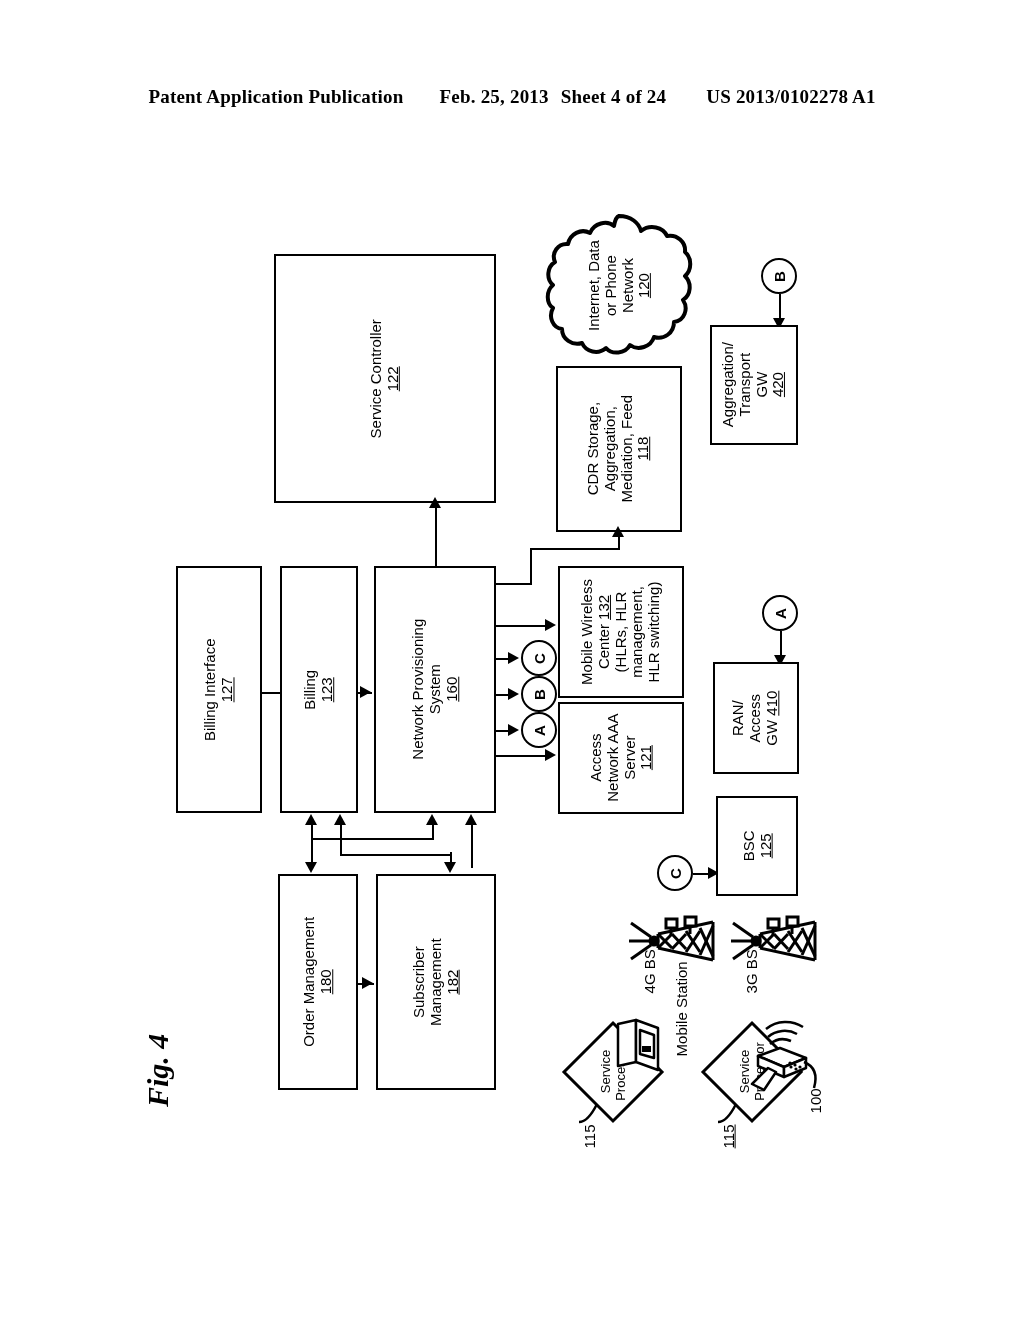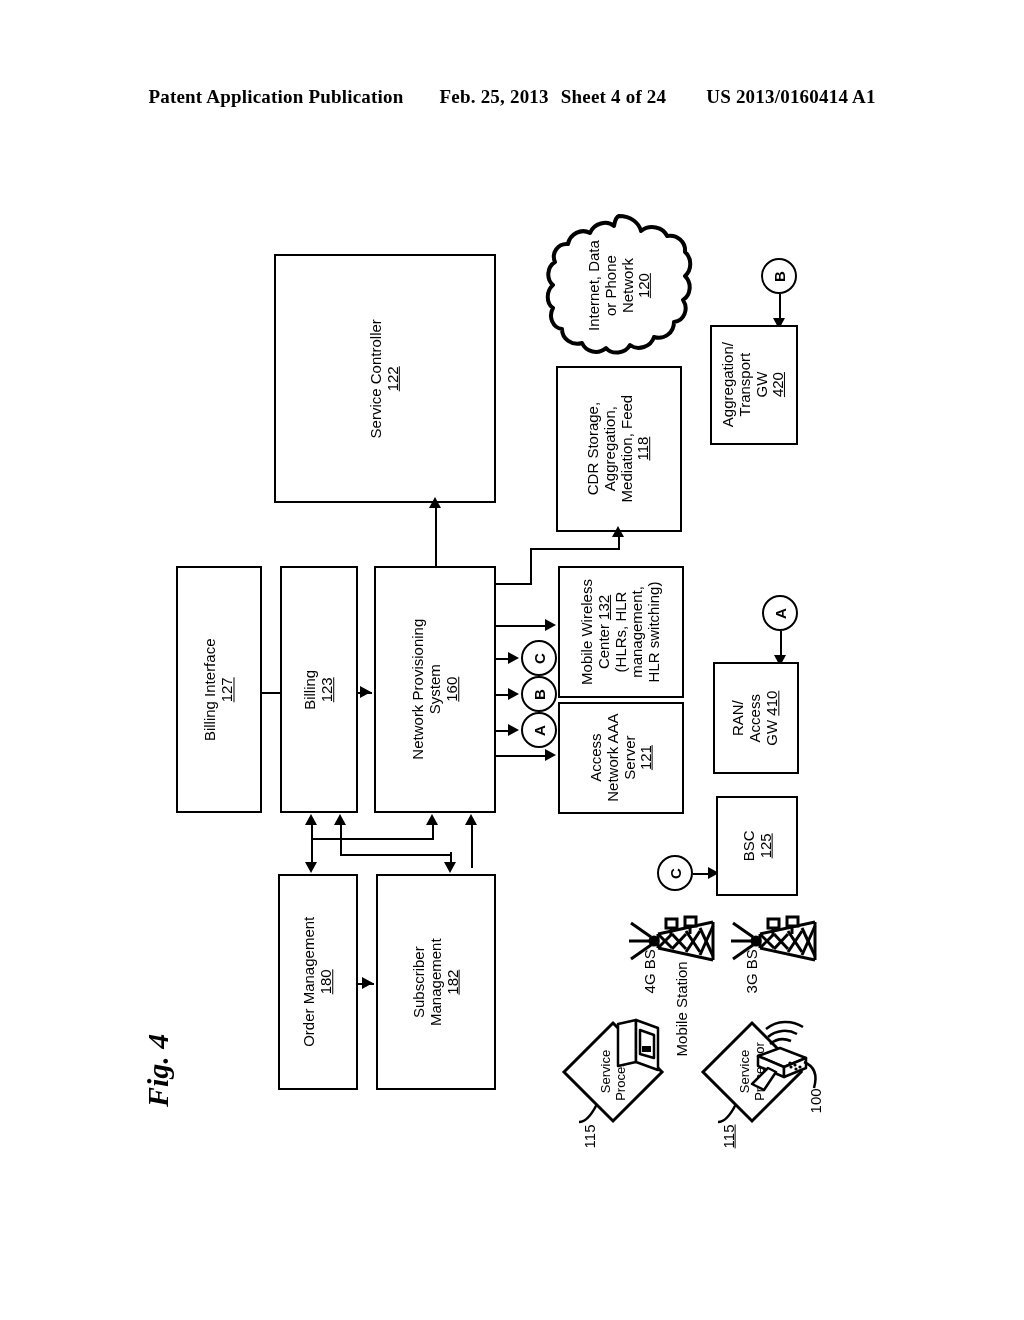--- a/index.html
+++ b/index.html
@@ -114,21 +114,21 @@
 </head>
 <body>
 
 <div id="page-header">
   <span class="seg">Patent Application Publication</span>
   <span class="gap1"></span>
   <span class="seg">Feb. 25, 2013</span>
   <span class="gap2"></span>
   <span class="seg">Sheet 4 of 24</span>
   <span class="gap3"></span>
-  <span class="seg">US 2013/0160414 A1</span>
+  <span class="seg">US 2013/0102278 A1</span>
 </div>
 
 <div class="fig">
 
   <div class="figcap" style="left:158px;top:1090px;width:0;">Fig. 4</div>
 
   <div class="box" style="left:274px;top:254px;width:222px;height:249px;">
     <div class="rot">
       <span class="line">Service Controller</span>
       <span class="line ref">122</span>

